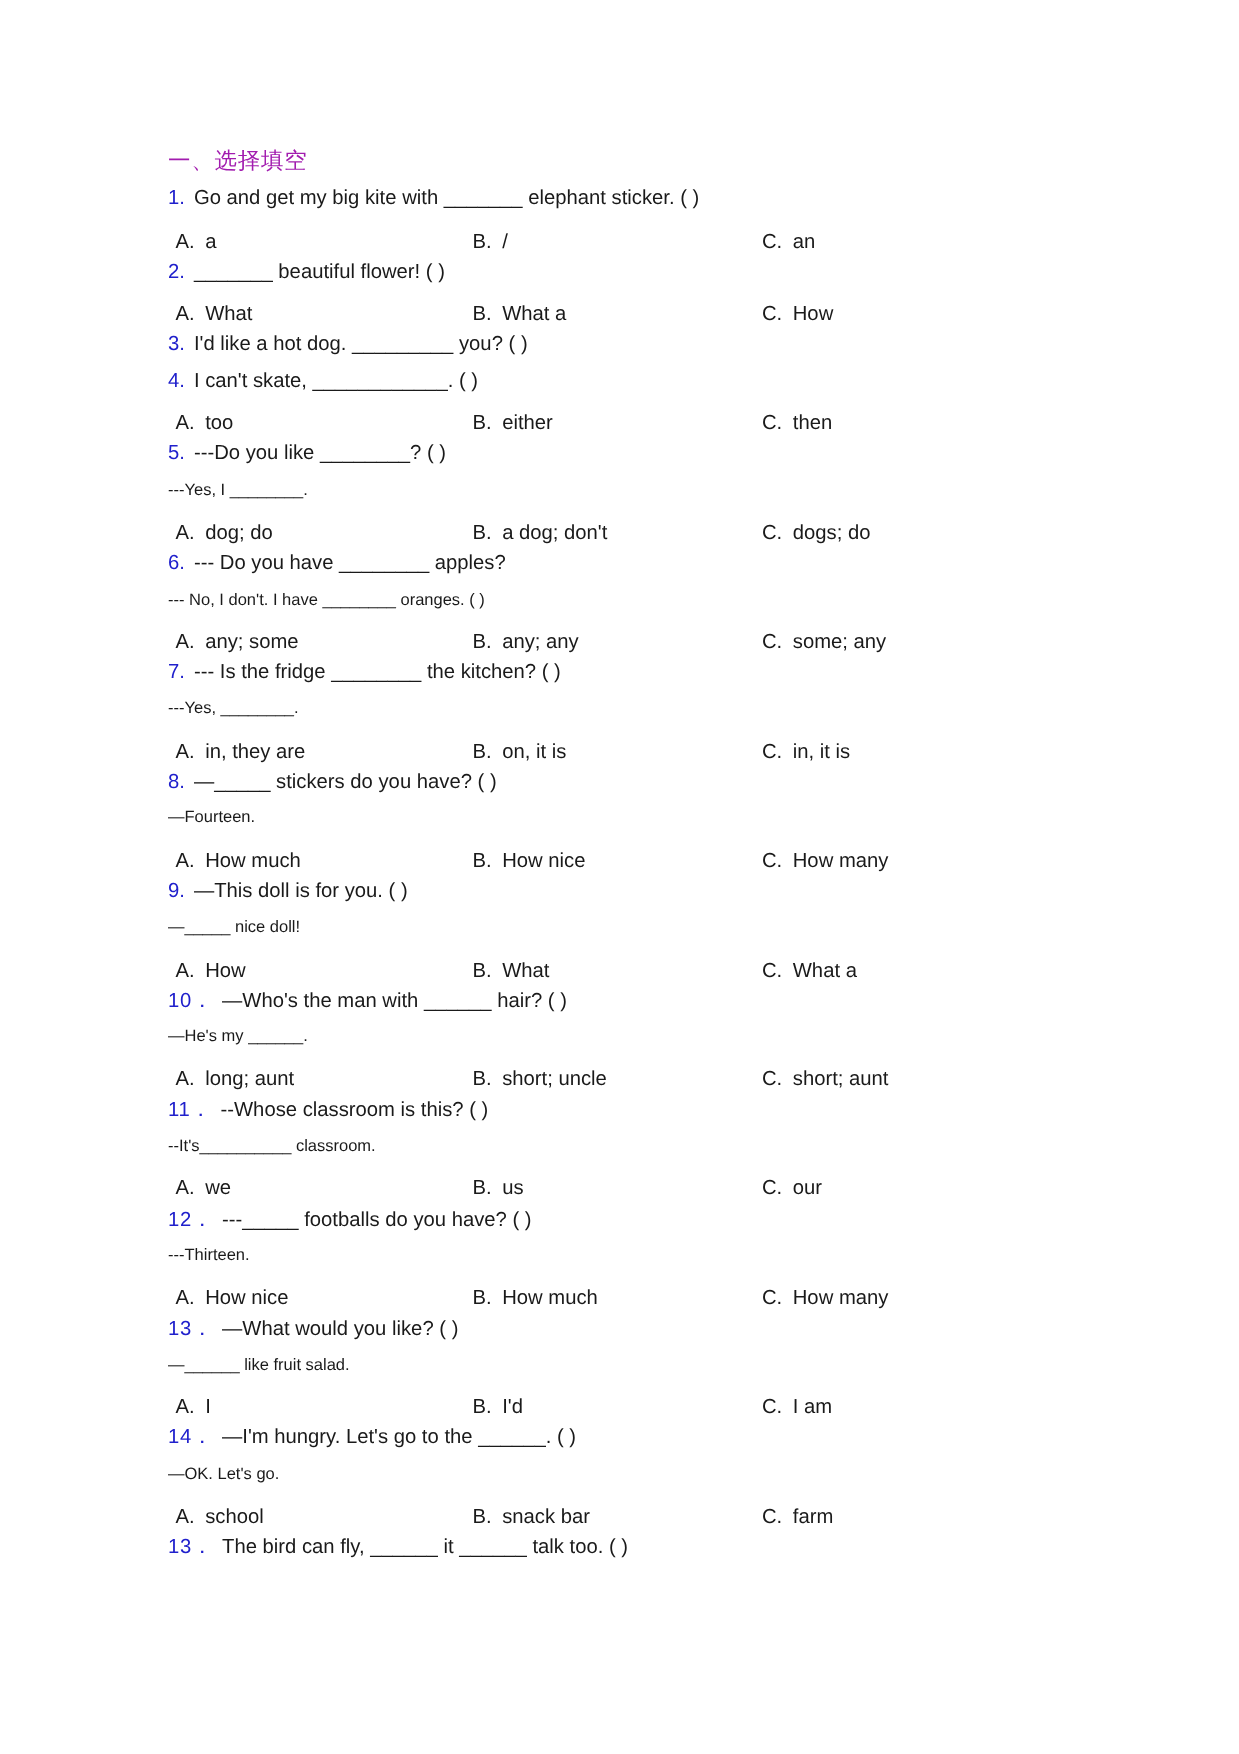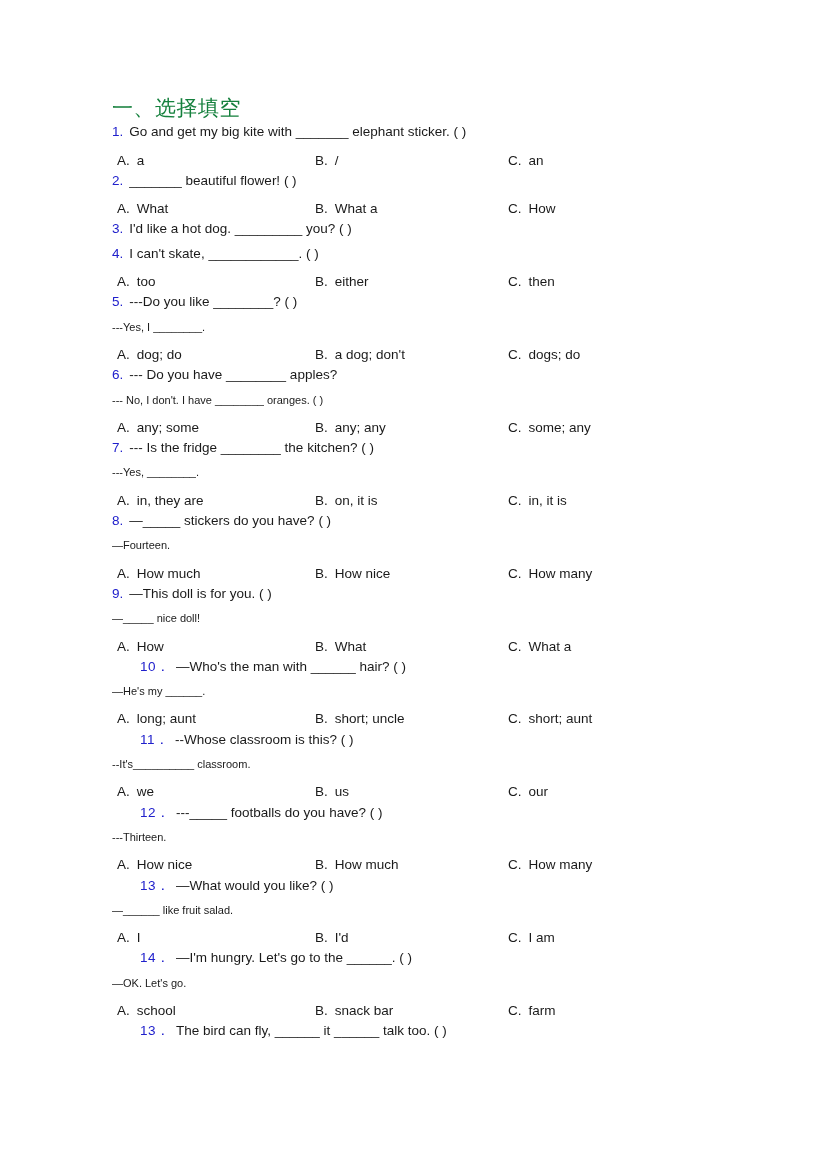--- a/index.html
+++ b/index.html
@@ -24,43 +24,43 @@
   }
 
   .content {
     position: absolute;
     left: 112px;
     top: 96px;
     width: 660px;
   }
 
   .section-title {
-    font-size: 21px;
+    font-size: 15px;
     line-height: 24.3px;
-    color: #15803d;
+    color: #a21caf;
     letter-spacing: 0.5px;
     white-space: nowrap;
   }
 
   
   .line {
     position: relative;
     height: 24.3px;
     line-height: 24.3px;
     font-size: 13.5px;
     white-space: nowrap;
     color: #1a1a1a;
   }
 
   .qnum {
     color: #2020cc;
     display: inline-block;
     margin-right: 2px;
   }
-  .qnum.wide { letter-spacing: 0.5px; margin-left: 28px; }
+  .qnum.wide { letter-spacing: 0.5px; }
 
   .qtext {
     display: inline-block;
     margin-left: 4px;
   }
 
   
   .optrow {
     position: relative;
     height: 24.3px;

